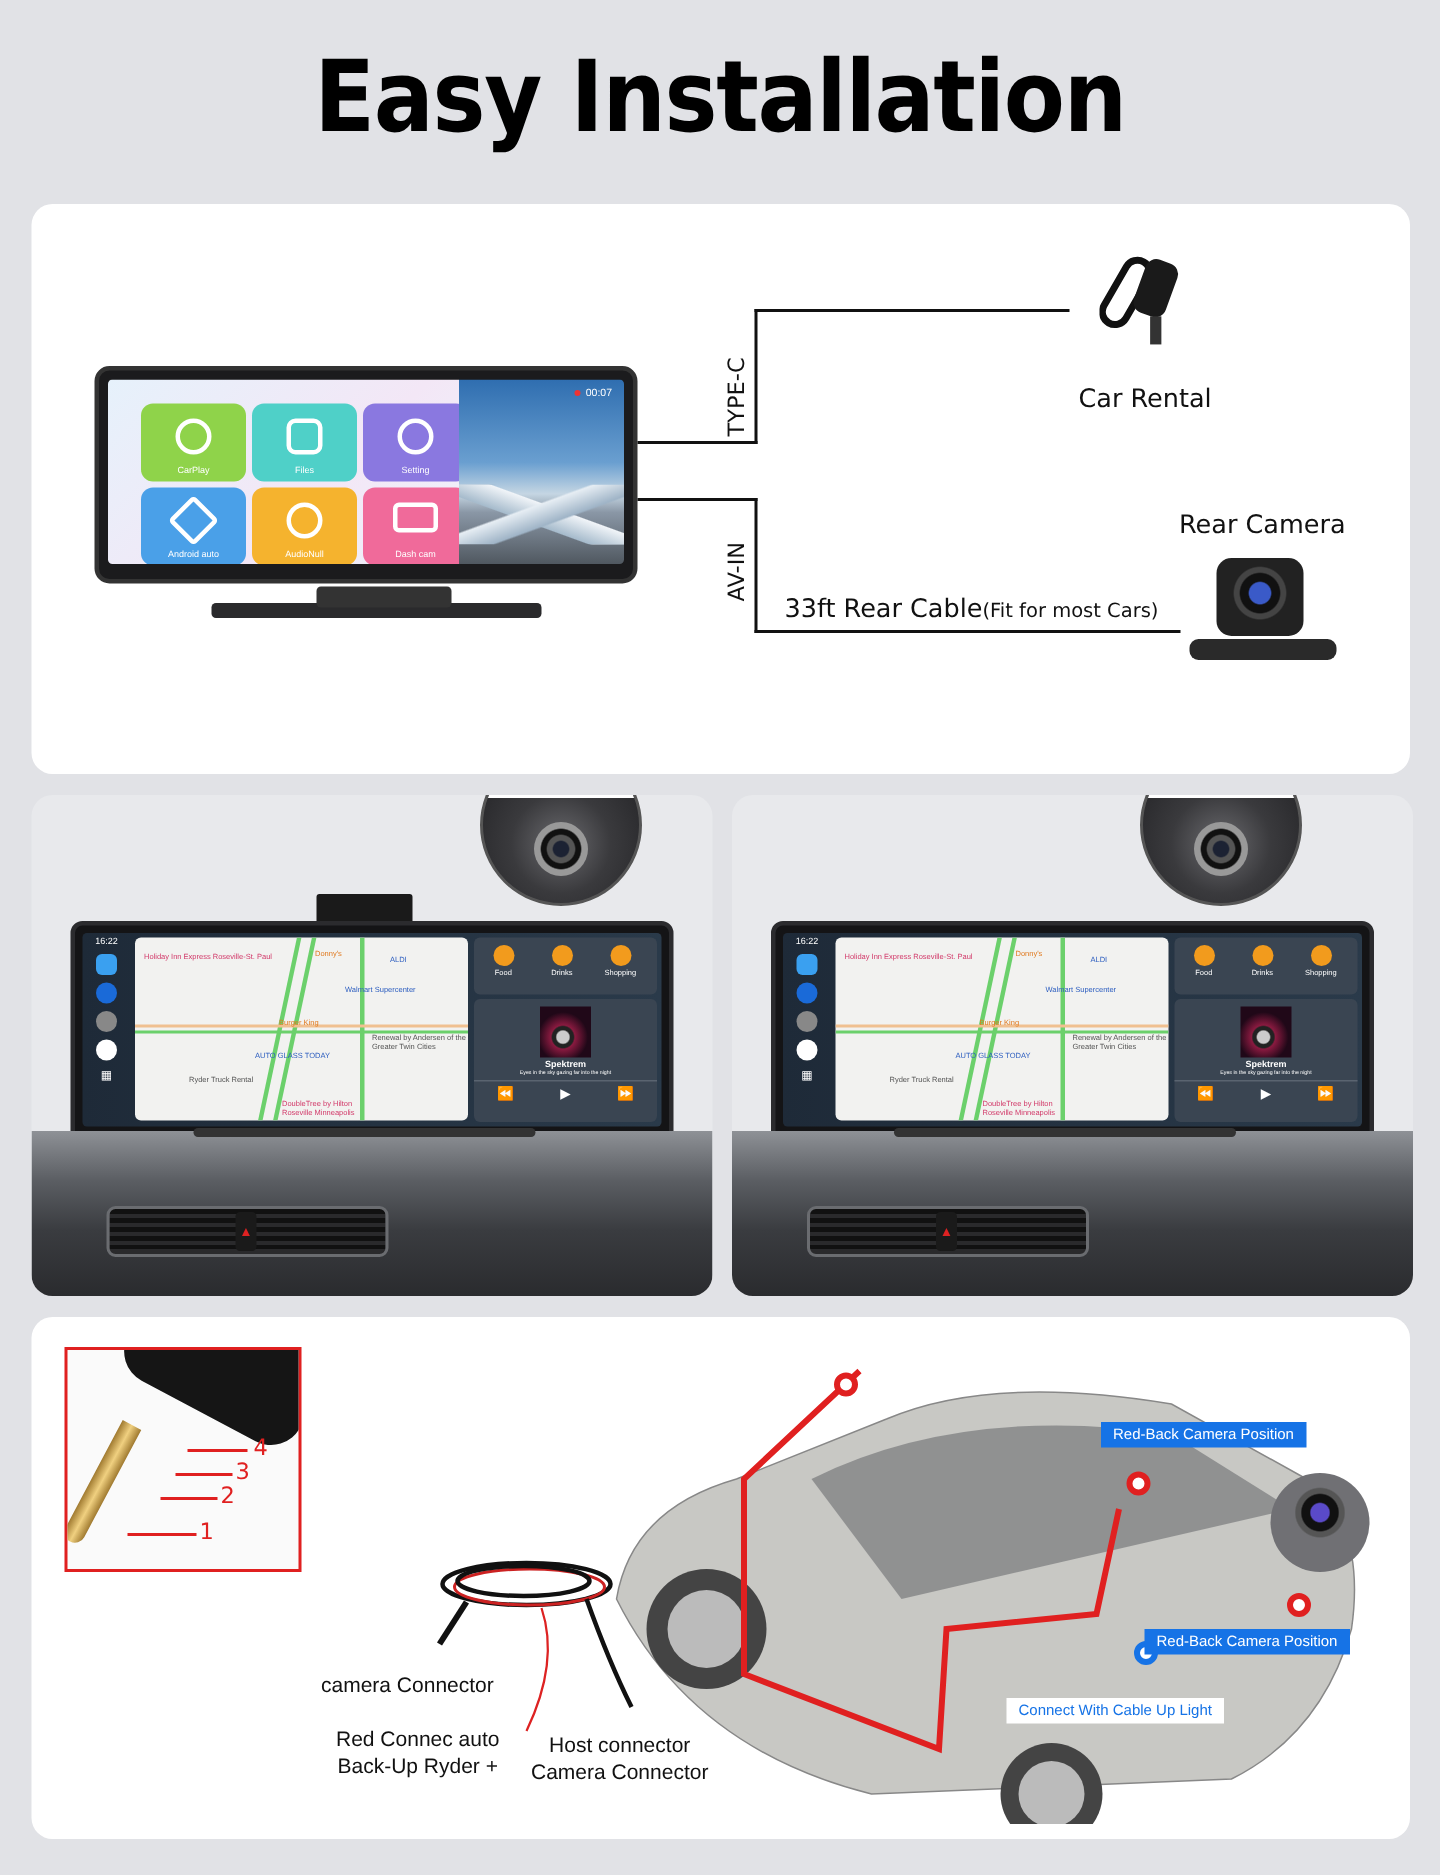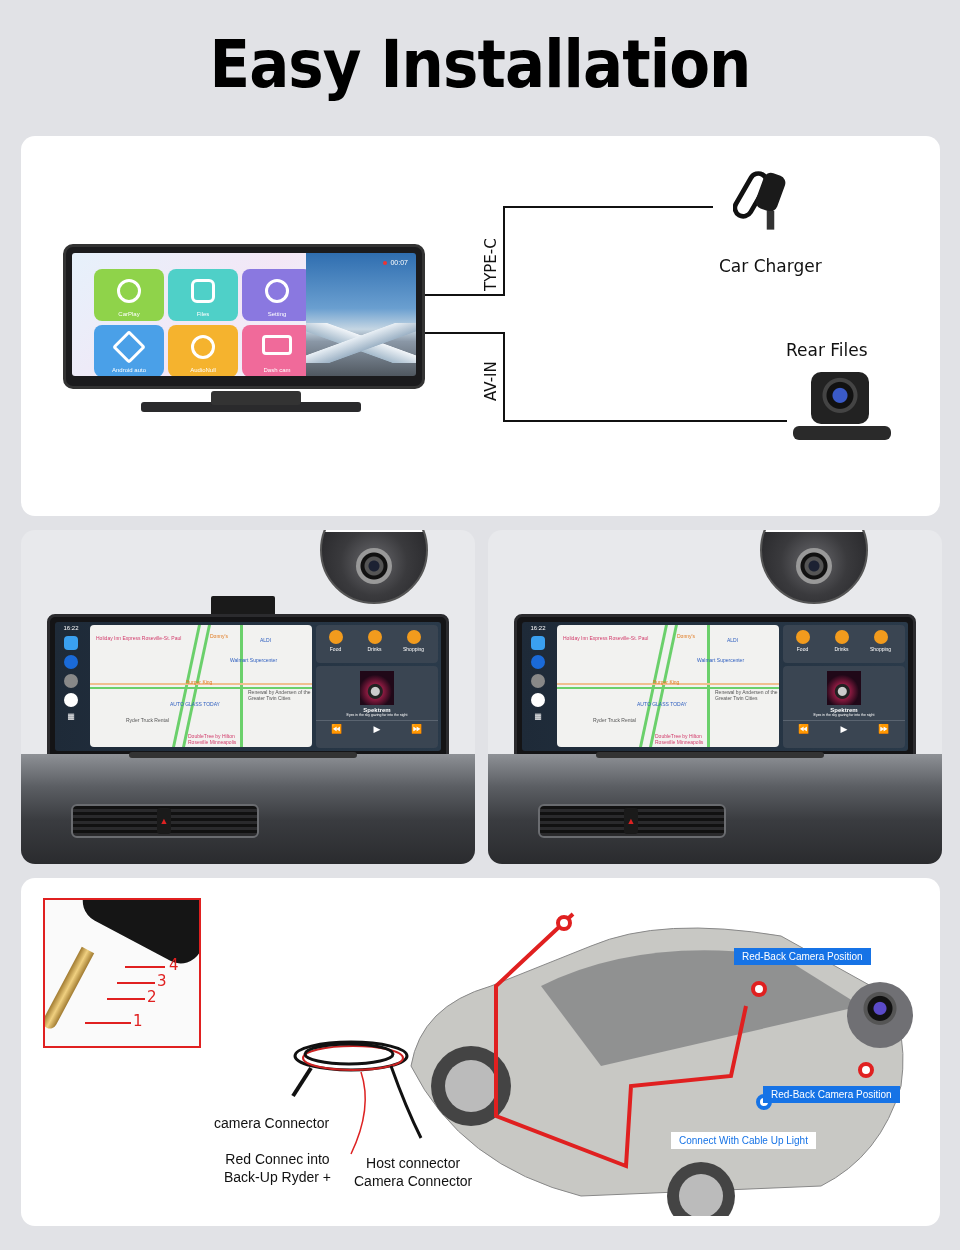--- a/index.html
+++ b/index.html
@@ -116,27 +116,28 @@
   <div class="line" style="left:404px;top:158px;width:80px;height:2px"></div>
   <div class="line" style="left:482px;top:70px;width:2px;height:90px"></div>
   <div class="line" style="left:482px;top:70px;width:210px;height:2px"></div>
   <div class="vlabel" style="left:461px;top:155px">TYPE-C</div>
 
   <svg class="charger" style="left:712px;top:28px" viewBox="0 0 60 80">
     <rect x="8" y="8" width="18" height="50" rx="9" fill="none" stroke="#111" stroke-width="5" transform="rotate(30 17 33)"></rect>
     <rect x="26" y="10" width="24" height="40" rx="8" fill="#1a1a1a" transform="rotate(20 38 30)"></rect>
     <rect x="34" y="50" width="8" height="20" fill="#333"></rect>
   </svg>
-  <div class="lbl" style="left:698px;top:120px">Car Charger</div>
+  <div class="lbl" style="left:698px;top:120px">Car Rental</div>
 
   <div class="line" style="left:404px;top:196px;width:80px;height:2px"></div>
   <div class="line" style="left:482px;top:196px;width:2px;height:90px"></div>
   <div class="line" style="left:482px;top:284px;width:284px;height:2px"></div>
   <div class="vlabel" style="left:461px;top:265px">AV-IN</div>
-  <div class="lbl" style="left:765px;top:204px">Rear Files</div>
+  <div class="lbl" style="left:502px;top:260px"><span>33ft Rear Cable</span><small>(Fit for most Cars)</small></div>
+  <div class="lbl" style="left:765px;top:204px">Rear Camera</div>
   <div class="cam" style="left:790px;top:236px;width:58px;height:52px"></div>
   <div style="position:absolute;left:772px;top:290px;width:98px;height:14px;background:#2a2a2a;border-radius:6px"></div>
 </div>
 
 <div class="panel" id="p2">
   <div class="clip" style="left:190px;top:66px;width:64px;height:24px"></div>
   <div class="cp-mon" style="left:26px;top:84px;width:402px;height:148px">
     <div class="cp-screen">
       <div class="cp-side">
         <span>16:22</span>
@@ -282,21 +283,21 @@
   <svg style="position:absolute;left:260px;top:150px;width:150px;height:140px" viewBox="0 0 150 140">
     <ellipse cx="70" cy="28" rx="56" ry="14" fill="none" stroke="#111" stroke-width="3"></ellipse>
     <ellipse cx="72" cy="30" rx="50" ry="12" fill="none" stroke="#c22" stroke-width="2"></ellipse>
     <ellipse cx="68" cy="26" rx="44" ry="10" fill="none" stroke="#111" stroke-width="3"></ellipse>
     <path d="M30 40 L12 68" stroke="#111" stroke-width="4"></path>
     <path d="M110 38 Q125 80 140 110" stroke="#111" stroke-width="3" fill="none"></path>
     <path d="M80 44 Q92 80 70 126" stroke="#d22" stroke-width="1.5" fill="none"></path>
   </svg>
   <div class="cable-lbl" style="left:193px;top:236px">camera Connector</div>
   <div class="cable-lbl" style="left:203px;top:272px">
-      <div>Red Connec into</div>
+      <div>Red Connec auto</div>
       <div>Back-Up Ryder +</div>
     </div>
   <div class="cable-lbl" style="left:333px;top:276px">
       <div>Host connector</div>
       <div>Camera Connector</div>
     </div>
 
   <svg class="car" viewBox="0 0 520 320">
     <path d="M10 170 Q20 110 90 90 L190 50 Q260 20 380 40 L470 90 Q510 120 500 190 Q480 260 420 290 L180 300 Q60 270 10 170Z" fill="#c8c8c4" stroke="#888"></path>
     <path d="M140 90 Q240 40 380 60 L460 110 L200 170Z" fill="#6a6c70" opacity=".6"></path>

